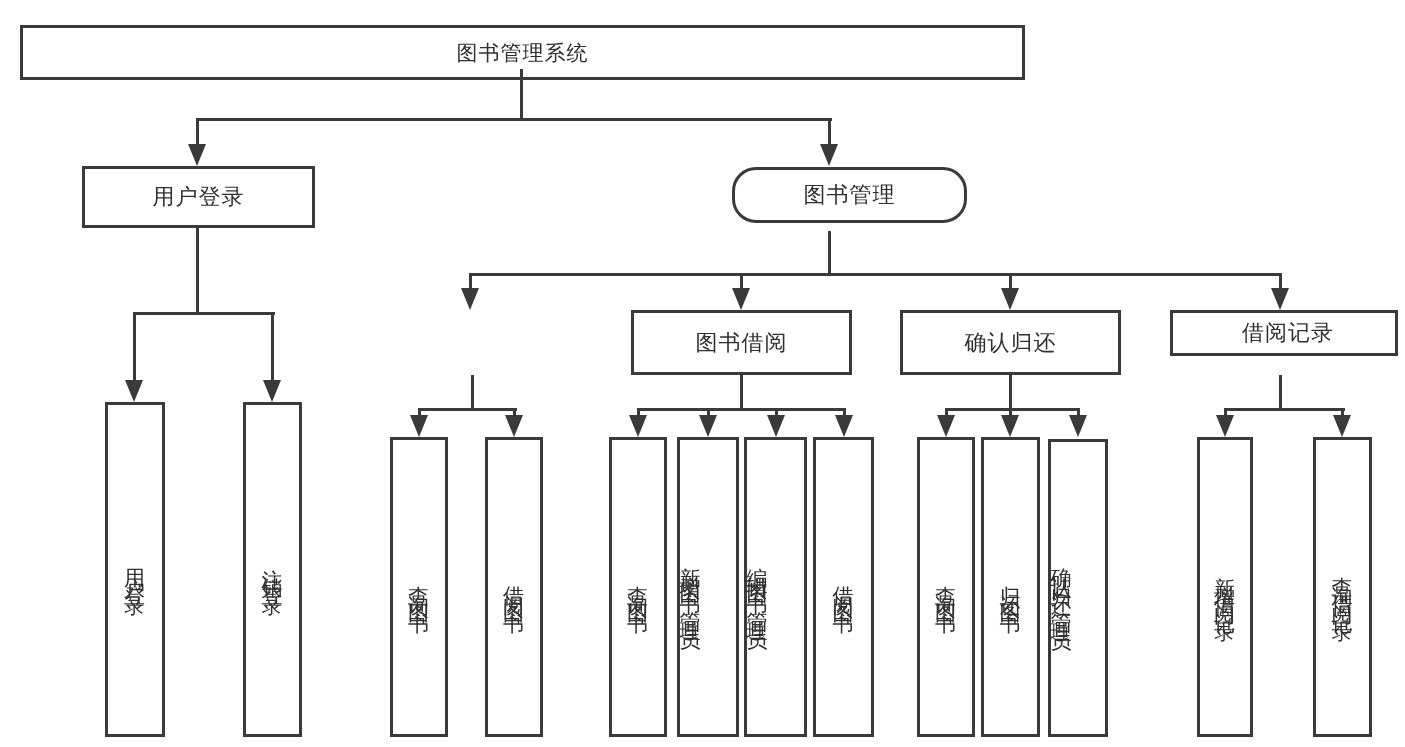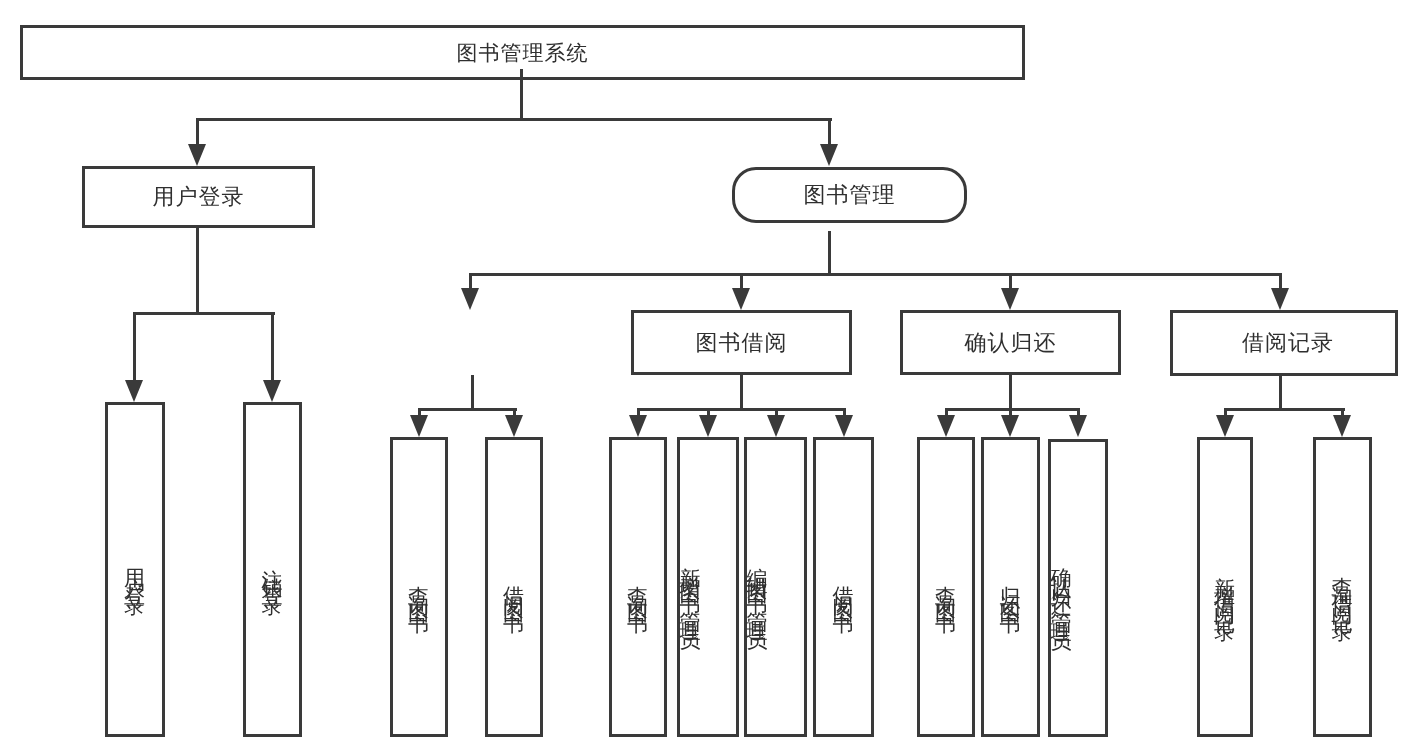--- a/index.html
+++ b/index.html
@@ -105,21 +105,21 @@
   <div class="arrow" style="left:1001px;top:288px;"></div>
   <div class="vline" style="left:1279px;top:273px;height:18px;"></div>
   <div class="arrow" style="left:1271px;top:288px;"></div>
 
   <div class="box" style="left:631px;top:310px;width:221px;height:65px;">
     <span>图书借阅</span>
   </div>
   <div class="box" style="left:900px;top:310px;width:221px;height:65px;">
     <span>确认归还</span>
   </div>
-  <div class="box" style="left:1170px;top:310px;width:228px;height:66px;padding-left:8px;">
+  <div class="box" style="left:1170px;top:310px;width:228px;height:46px;padding-left:8px;">
     <span>借阅记录</span>
   </div>
 
   <div class="vline" style="left:471px;top:375px;height:36px;"></div>
   <div class="hline" style="left:418px;top:408px;width:99px;"></div>
   <div class="vline" style="left:418px;top:408px;height:10px;"></div>
   <div class="arrow" style="left:410px;top:415px;"></div>
   <div class="vline" style="left:513px;top:408px;height:10px;"></div>
   <div class="arrow" style="left:505px;top:415px;"></div>
 

